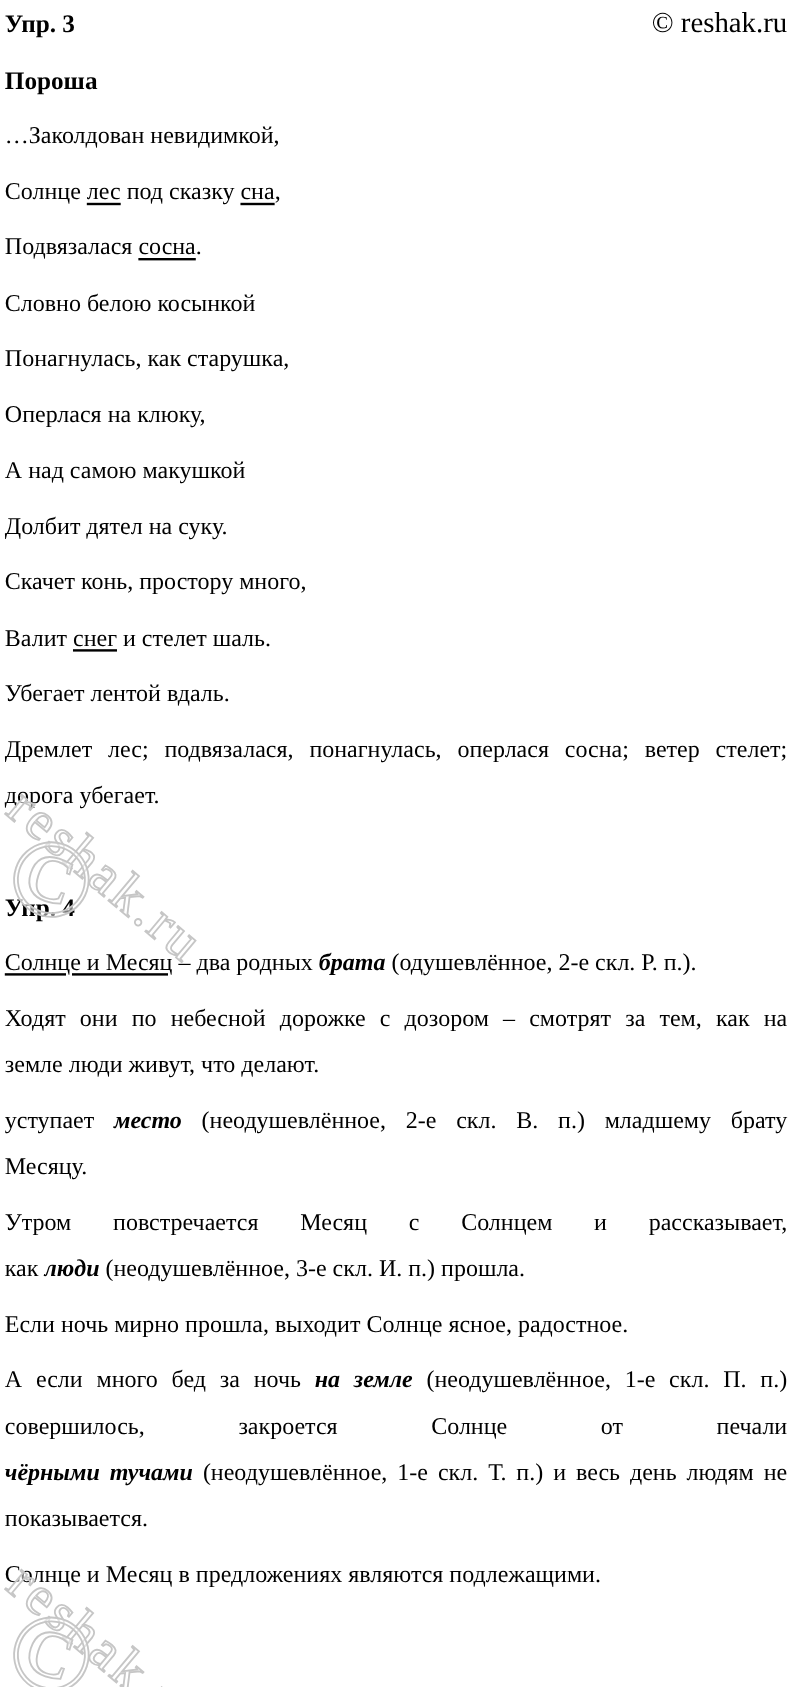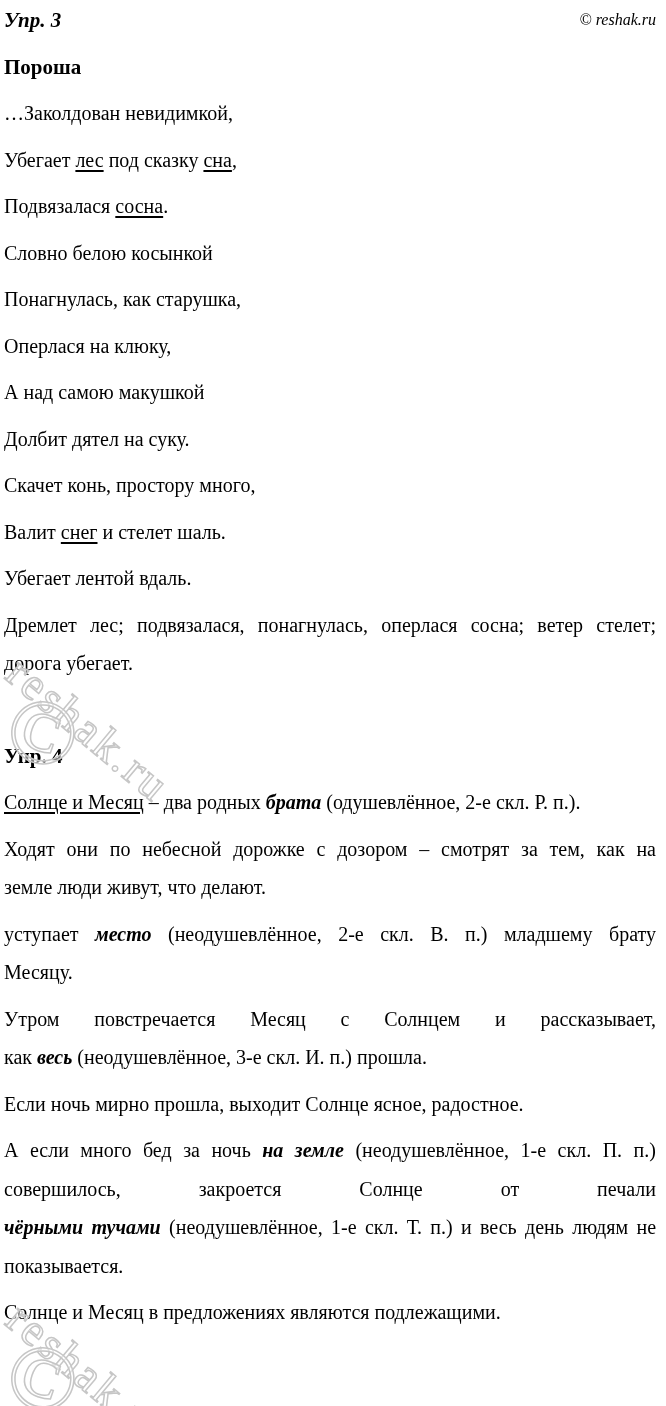--- a/index.html
+++ b/index.html
@@ -2,23 +2,23 @@
 <html><head>
 <meta charset="utf-8">
 <style>
   html,body{margin:0;padding:0;background:#ffffff;}
   body{
     width:666px;height:1406px;overflow:hidden;position:relative;
     font-family:"Liberation Serif","DejaVu Serif",serif;
     font-size:20px;color:#000000;
   }
   .page{position:relative;width:666px;height:1406px;box-sizing:border-box;padding:1px 10px 0 4px;}
-  .header-row{display:flex;justify-content:space-between;align-items:center;line-height:38.5px;margin:0 0 8px 0;font-style:italic;}
+  .header-row{display:flex;justify-content:space-between;align-items:center;line-height:38.5px;margin:0 0 8px 0;}
   .heading{font-weight:bold;font-size:21px;}
-  .copyright{font-size:16px;}
+  .copyright{font-size:24px;}
   .para{margin:0 0 8px 0;}
   .pline{line-height:38.5px;min-height:38.5px;}
   .just{text-align:justify;text-align-last:justify;}
   .b{font-weight:bold;font-style:italic;}
   .i{}
   .u{text-decoration:underline;text-decoration-thickness:1.5px;text-underline-offset:3px;}
   .section-gap{height:46px;}
   .wm{position:absolute;left:-6px;pointer-events:none;z-index:5;}
   .wm-1{top:636px;}
   .wm-2{top:1282px;}
@@ -45,21 +45,21 @@
 
   <div class="para">
     <div class="pline heading">Пороша</div>
   </div>
 
   <div>
     <div class="para">
         <div class="pline"><span>…Заколдован невидимкой,</span></div>
       </div>
     <div class="para">
-        <div class="pline"><span>Убегает </span><span class="u">лес</span><span> под сказку </span><span class="u">сна</span><span>,</span></div>
+        <div class="pline"><span>Солнце </span><span class="u">лес</span><span> под сказку </span><span class="u">сна</span><span>,</span></div>
       </div>
     <div class="para">
         <div class="pline"><span>Подвязалася </span><span class="u">сосна</span><span>.</span></div>
       </div>
     <div class="para">
         <div class="pline"><span>Словно белою косынкой</span></div>
       </div>
     <div class="para">
         <div class="pline"><span>Понагнулась, как старушка,</span></div>
       </div>
@@ -103,21 +103,21 @@
     <div class="pline"><span>земле люди живут, что делают.</span></div>
   </div>
 
   <div class="para">
     <div class="pline just"><span>уступает </span><span class="b">место</span><span> </span><span class="i">(неодушевлённое, 2-е скл. В. п.)</span><span> младшему брату</span></div>
     <div class="pline"><span>Месяцу.</span></div>
   </div>
 
   <div class="para">
     <div class="pline just"><span>Утром повстречается Месяц с Солнцем и рассказывает,</span></div>
-    <div class="pline"><span>как </span><span class="b">весь</span><span> </span><span class="i">(неодушевлённое, 3-е скл. И. п.)</span><span> прошла.</span></div>
+    <div class="pline"><span>как </span><span class="b">люди</span><span> </span><span class="i">(неодушевлённое, 3-е скл. И. п.)</span><span> прошла.</span></div>
   </div>
 
   <div class="para">
     <div class="pline"><span>Если ночь мирно прошла, выходит Солнце ясное, радостное.</span></div>
   </div>
 
   <div class="para">
     <div class="pline just"><span>А если много бед за ночь </span><span class="b">на земле</span><span> </span><span class="i">(неодушевлённое, 1-е скл. П. п.)</span></div>
     <div class="pline just"><span>совершилось, закроется Солнце от печали</span></div>
     <div class="pline just"><span class="b">чёрными тучами</span><span> </span><span class="i">(неодушевлённое, 1-е скл. Т. п.)</span><span> и весь день людям не</span></div>

